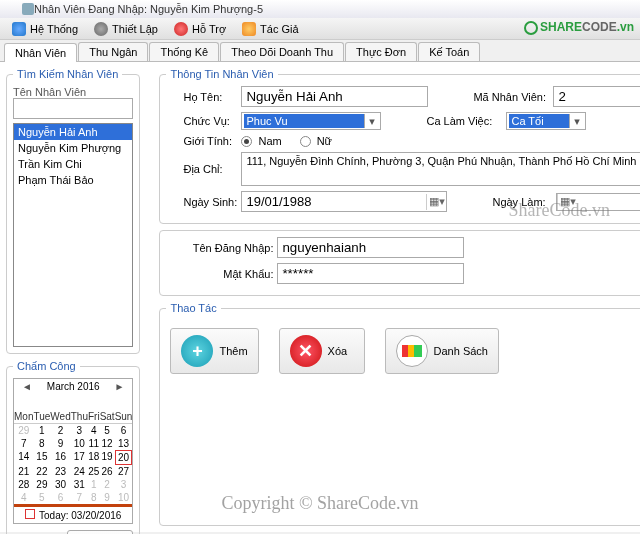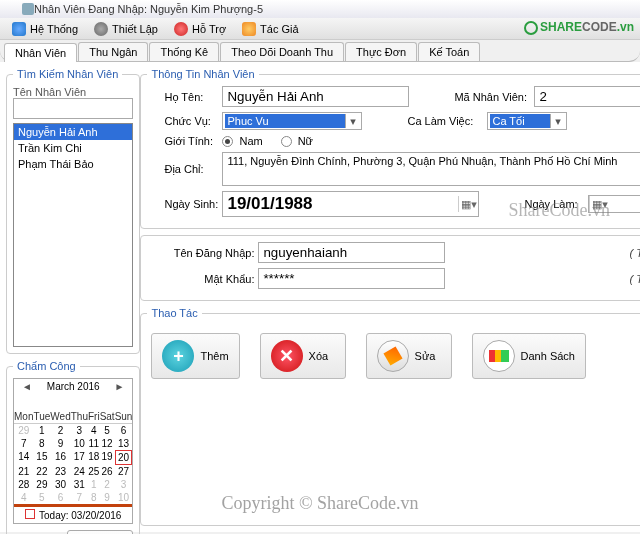--- a/index.html
+++ b/index.html
@@ -9,42 +9,42 @@
 .menubar { height: 22px; background: linear-gradient(#f5f5f5,#e0e0e0); display: flex; align-items: center; padding: 0 4px; border-bottom: 1px solid #ccc; position: relative; }
 .mitem { display: flex; align-items: center; gap: 4px; padding: 2px 8px; cursor: pointer; }
 .mitem span:first-child { width: 14px; height: 14px; display: inline-block; }
 .mi-blue{background:radial-gradient(#6af,#27c);border-radius:3px;}
 .mi-gear{background:radial-gradient(#aaa,#666);border-radius:50%;}
 .mi-red{background:radial-gradient(#f77,#c22);border-radius:50%;}
 .mi-orange{background:radial-gradient(#fc6,#e82);border-radius:3px;}
 .logo { position: absolute; right: 6px; top: 2px; font-size: 12px; font-weight: bold; color: #666; }
 .logo b { color: #2a9d3f; }
 .logoc { width:14px; height:14px; border:2px solid #2a9d3f; border-radius:50%; display:inline-block; vertical-align:middle; margin-right:2px;}
-.tabbar { height: 22px; background: #f0f0f0; display: flex; align-items: flex-end; padding: 0 4px; border-bottom: 1px solid #bbb; border-radius: 11px; }
+.tabbar { height: 22px; background: #f0f0f0; display: flex; align-items: flex-end; padding: 0 4px; border-bottom: 1px solid #bbb; }
 .tab { padding: 3px 10px; border: 1px solid #bbb; border-bottom: none; background: #f5f5f5; margin-right: 1px; border-radius: 3px 3px 0 0; cursor: pointer; font-size: 11px; }
 .tab.active { background: #fff; position: relative; top: 1px; }
-.content { padding: 6px; display: flex; gap: 0; background: #fff; height: 470px; justify-content: space-between; }
+.content { padding: 6px; display: flex; gap: 19px; background: #fff; height: 470px; justify-content: space-between; }
 .leftcol { width: 170px; display: flex; flex-direction: column; gap: 6px; }
 .rightcol { flex: 1; display: flex; flex-direction: column; gap: 6px; }
 fieldset { border: 1px solid #ccc; border-radius: 4px; padding: 6px; }
 legend { color: #2a5db0; padding: 0 4px; }
 .label { color: #555; }
 .searchbox { width: 100%; border: 1px solid #aaa; padding: 2px; margin-bottom: 4px; }
 .listbox { border: 1px solid #888; height: 224px; overflow: auto; background: #fff; }
 .litem { padding: 2px 4px; cursor: pointer; }
 .litem.sel { background: #2e6fd9; color: #fff; }
 .row { display: flex; align-items: center; margin-bottom: 5px; gap: 4px; }
 .row .lbl { width: 54px; margin-left: 17px; }
 .txt { border: 1px solid #aaa; padding: 2px 4px; flex: 1; background: #fff; }
 .combo { border: 1px solid #aaa; background: #fff; padding: 1px 2px; display: flex; align-items: center; }
 .combo .cv { flex: 1; padding: 1px 2px; }
 .combo .cv.hl { background: #2e6fd9; color: #fff; }
 .combo .ar { width: 14px; height: 14px; border-left: 1px solid #aaa; display: flex; align-items: center; justify-content: center; color: #555; }
 .datewrap { display: flex; align-items: center; border: 1px solid #aaa; background: #fff; flex: 1; }
-.datewrap input { border: none; flex: 1; padding: 2px 4px; font-size: 17px; outline: none; font-weight: bold; }
+.datewrap input { border: none; flex: 1; padding: 2px 4px; font-size: 13px; outline: none; }
 .dcal { width: 20px; height: 16px; border-left: 1px solid #ccc; display: flex; align-items: center; justify-content: center; color: #666; }
 .radio { width: 11px; height: 11px; border: 1px solid #888; border-radius: 50%; display: inline-flex; align-items: center; justify-content: center; margin-right: 2px; }
 .radio.on::after { content: ""; width: 5px; height: 5px; background: #444; border-radius: 50%; }
 .hint { font-style: italic; color: #444; }
 .calendar { border: 1px solid #aaa; background: #fff; font-size: 10px; }
 .calhdr { display: flex; justify-content: space-between; align-items: center; padding: 2px 4px; }
 .calnav { cursor: pointer; color: #555; padding: 0 4px; }
 .calgrid { display: grid; grid-template-columns: repeat(7, 1fr); text-align: center; margin-top: 16px; }
 .calgrid div { padding: 1px 0; }
 .calgrid .dh { color: #333; border-bottom: 1px solid #ccc; }
@@ -105,20 +105,21 @@
 </div>
 
 <div class="content">
   <div class="leftcol">
     <fieldset>
       <legend>Tìm Kiếm Nhân Viên</legend>
       <div class="label">Tên Nhân Viên</div>
       <input class="searchbox" value="" style="">
       <div class="listbox">
         <div class="litem sel">Nguyễn Hải Anh</div>
+        <div class="litem">Nguyễn Kim Phượng</div>
         <div class="litem">Trần Kim Chi</div>
         <div class="litem">Phạm Thái Bảo</div>
       </div>
     </fieldset>
 
     <fieldset>
       <legend>Chấm Công</legend>
       <div class="calendar">
         <div class="calhdr">
           <span class="calnav">◄</span>
@@ -256,24 +257,20 @@
       <div class="actionrow">
         <div class="abtn">
             <span class="aicon ic-add">+</span>
             <span>Thêm</span>
           </div>
         <div class="abtn">
             <span class="aicon ic-del">✕</span>
             <span>Xóa</span>
           </div>
         <div class="abtn">
-            <span class="aicon ic-edit"></span>
-            <span>Sửa</span>
-          </div>
-        <div class="abtn">
             <span class="aicon ic-list"></span>
             <span>Danh Sách</span>
           </div>
       </div>
     </fieldset>
   </div>
 </div>
 
 <div class="wm1">ShareCode.vn</div>
 <div class="wm2">Copyright © ShareCode.vn</div>

